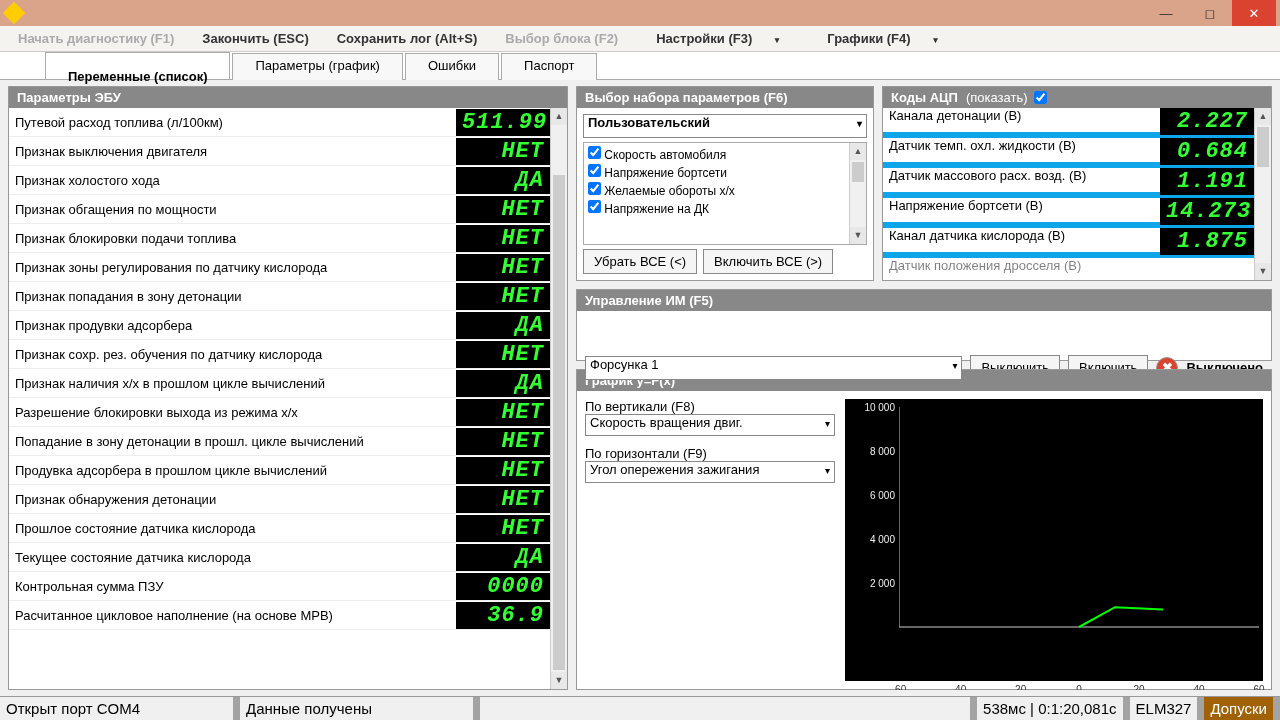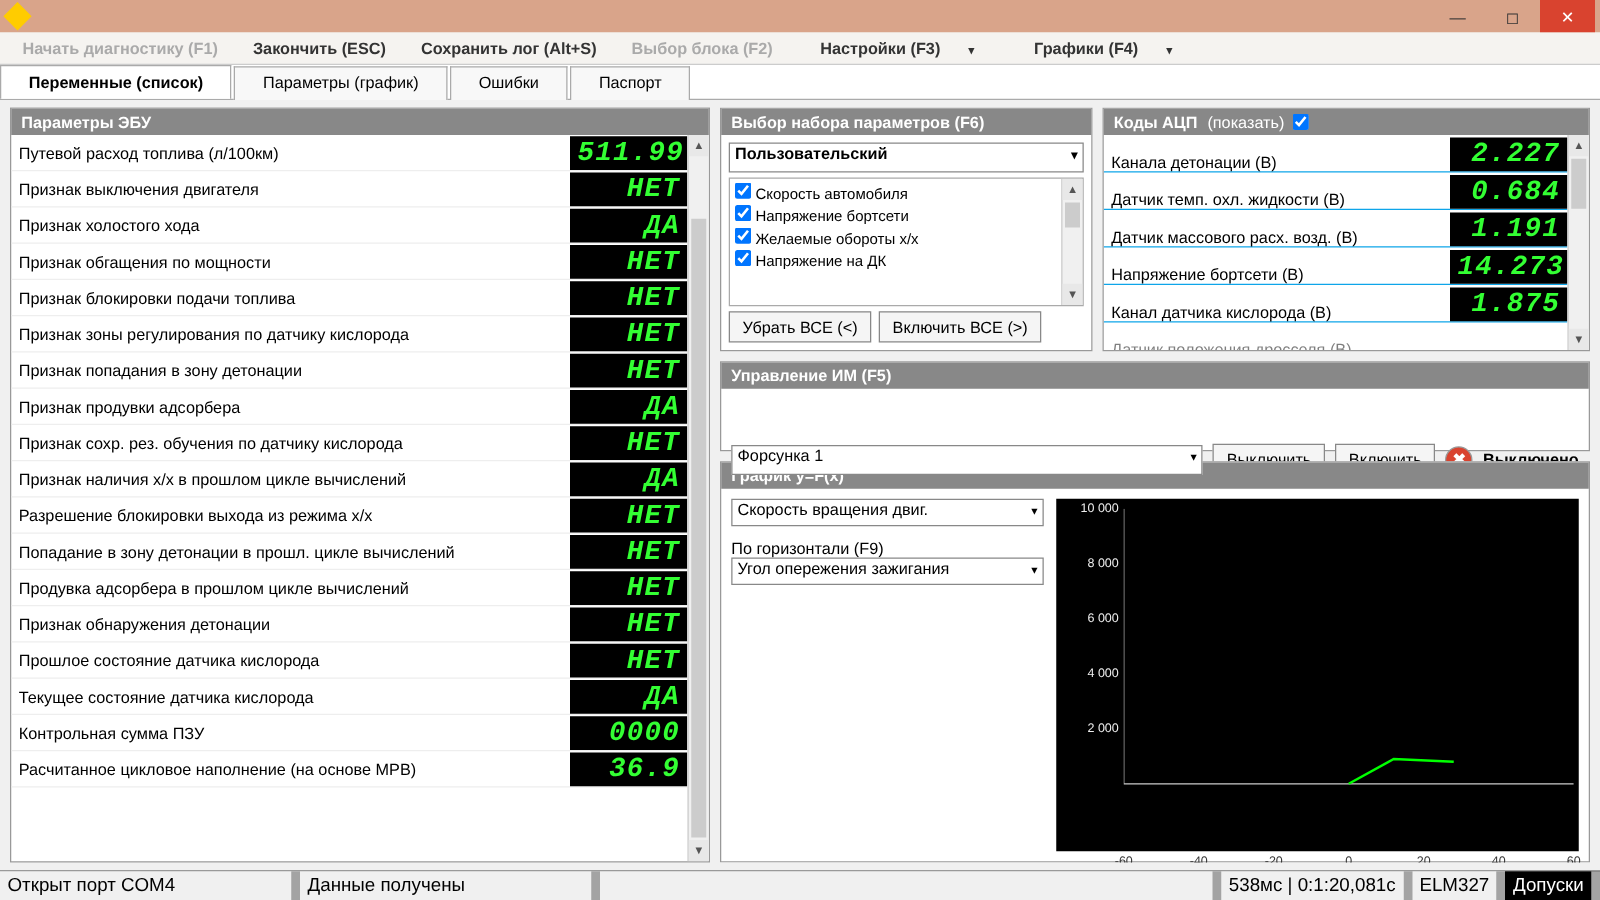--- a/index.html
+++ b/index.html
@@ -8,21 +8,21 @@
 .titlebar .icon { width: 16px; height: 16px; background: #ffcc00; transform: rotate(45deg); margin: 0 6px 0 2px; }
 .titlebar .title { flex: 1; text-align: center; color: #333; margin-top: 44px; }
 .titlebar .wbtn { width: 44px; height: 26px; display: flex; align-items: center; justify-content: center; color: #333; }
 .titlebar .wbtn.close { background: #d9432f; color: #fff; }
 .toolbar { background: #f5f3f0; height: 26px; display: flex; align-items: center; gap: 8px; padding: 0 8px; border-bottom: 1px solid #ccc; font-weight: bold; }
 .toolbar span { color: #333; padding: 2px 10px; }
 .toolbar span[data-disabled="true"] { color: #aaa; }
 .toolbar span .drop::after { content: " ▾"; font-size: 9px; }
 .tabs { background: #fff; display: flex; height: 28px; border-bottom: 1px solid #aaa; }
 .tab { border: 1px solid #aaa; border-bottom: none; padding: 4px 22px; margin-right: 2px; background: #f8f8f8; position: relative; top: 1px; }
-.tab.active { background: #fff; font-weight: bold; top: 0; padding-top: 5px; }
+.tab.active { background: #fff; font-weight: bold; top: 0; padding-top: 16px; margin-left: 45px; }
 .content { flex: 1; display: flex; gap: 8px; padding: 6px 8px; overflow: hidden; }
 .col-left { width: 560px; display: flex; flex-direction: column; }
 .col-right { flex: 1; display: flex; flex-direction: column; gap: 8px; overflow: hidden; }
 .panel { border: 1px solid #999; display: flex; flex-direction: column; background: #fff; }
 .panel-hdr { background: #888; color: #fff; padding: 3px 8px; font-weight: bold; display: flex; align-items: center; }
 .panel-hdr .extra { margin-left: 8px; font-weight: normal; }
 .param-list { flex: 1; overflow-y: auto; }
 .param-row { display: flex; align-items: center; border-bottom: 1px solid #eee; height: 29px; padding-left: 6px; }
 .param-row .pname { flex: 1; }
 .lcd { background: #000; color: #3f3; font-family: "DS-Digital","Courier New",monospace; font-weight: bold; font-size: 22px; font-style: italic; text-align: right; padding: 0 6px; width: 94px; height: 27px; line-height: 27px; letter-spacing: 1px; }
@@ -35,40 +35,40 @@
 .set-body { padding: 6px; display: flex; flex-direction: column; gap: 4px; flex: 1; }
 select, .select { width: 100%; height: 24px; border: 1px solid #888; padding: 0 20px 0 4px; background: #fff; font-weight: bold; position: relative; }
 .select::after { content: "▾"; position: absolute; right: 4px; top: 3px; font-size: 10px; }
 .checklist { border: 1px solid #aaa; flex: 1; overflow: hidden; display: flex; }
 .checklist .items { flex: 1; padding: 2px; }
 .checklist label { display: block; padding: 1px 2px; font-size: 12px; }
 .btns { display: flex; gap: 6px; }
 .btn { border: 1px solid #888; background: #f5f5f5; padding: 4px 10px; cursor: pointer; }
 .adc-body { flex: 1; overflow: hidden; display: flex; }
 .adc-list { flex: 1; }
-.adc-row { display: flex; align-items: flex-end; padding-left: 6px; height: 30px; border-bottom: 1px solid #0ea5e9; }
+.adc-row { display: flex; align-items: flex-start; padding-left: 6px; height: 30px; border-bottom: 6px solid #0ea5e9; }
 .adc-row .aname { flex: 1; }
 .im-panel { height: 72px; }
 .im-body { padding: 8px; display: flex; align-items: center; gap: 8px; margin-top: 36px; }
 .im-body .select { flex: 1; font-weight: normal; }
 .im-body .btn.u { text-decoration: underline; text-decoration-color: #333; }
 .xicon { width: 22px; height: 22px; background: #d9432f; border-radius: 50%; color: #fff; display: flex; align-items: center; justify-content: center; font-weight: bold; border: 1px solid #999; }
 .status-txt { font-weight: bold; }
 .graph-panel { flex: 1; }
 .graph-body { flex: 1; display: flex; padding: 8px; gap: 10px; }
 .graph-ctl { width: 250px; display: flex; flex-direction: column; gap: 10px; font-size: 12px; }
 .graph-ctl .select { font-weight: normal; height: 22px; }
 .chart { flex: 1; background: #000; position: relative; }
 .chart .ylab { position: absolute; color: #eee; font-size: 10px; right: calc(100% - 50px); transform: translateY(-50%); }
 .chart .xlab { position: absolute; color: #333; font-size: 10px; bottom: -14px; transform: translateX(-50%); }
 .chart svg { position: absolute; left: 54px; top: 8px; }
 .statusbar { height: 24px; background: #f0f0f0; border-top: 1px solid #999; display: flex; }
 .statusbar .cell { border-right: 7px solid #a3a3a3; padding: 3px 6px; font-size: 15px; }
 .statusbar .spacer { flex: 1; }
-.statusbar .red { background: #000000; color: #fff; }
+.statusbar .red { background: #a16207; color: #fff; }
 </style>
 </head>
 <body>
 
 <div class="titlebar">
   <div class="icon"></div>
   <div class="title">Диагностика ЭБУ Январь 5.1 Е2</div>
   <div class="wbtn">—</div>
   <div class="wbtn">◻</div>
   <div class="wbtn close">✕</div>
@@ -255,20 +255,21 @@
         <div class="xicon">✖</div>
         <div class="status-txt">Выключено</div>
       </div>
     </div>
 
     <div class="panel graph-panel">
       <div class="panel-hdr">График y=F(x)</div>
       <div class="graph-body">
         <div class="graph-ctl">
           <div>
+            <div>По вертикали (F8)</div>
             <div class="select">Скорость вращения двиг.</div>
           </div>
           <div>
             <div>По горизонтали (F9)</div>
             <div class="select">Угол опережения зажигания</div>
           </div>
         </div>
         <div class="chart" id="chart">
             <div class="ylab" style="top: 184px;">2&nbsp;000</div>
             <div class="ylab" style="top: 140px;">4&nbsp;000</div>

